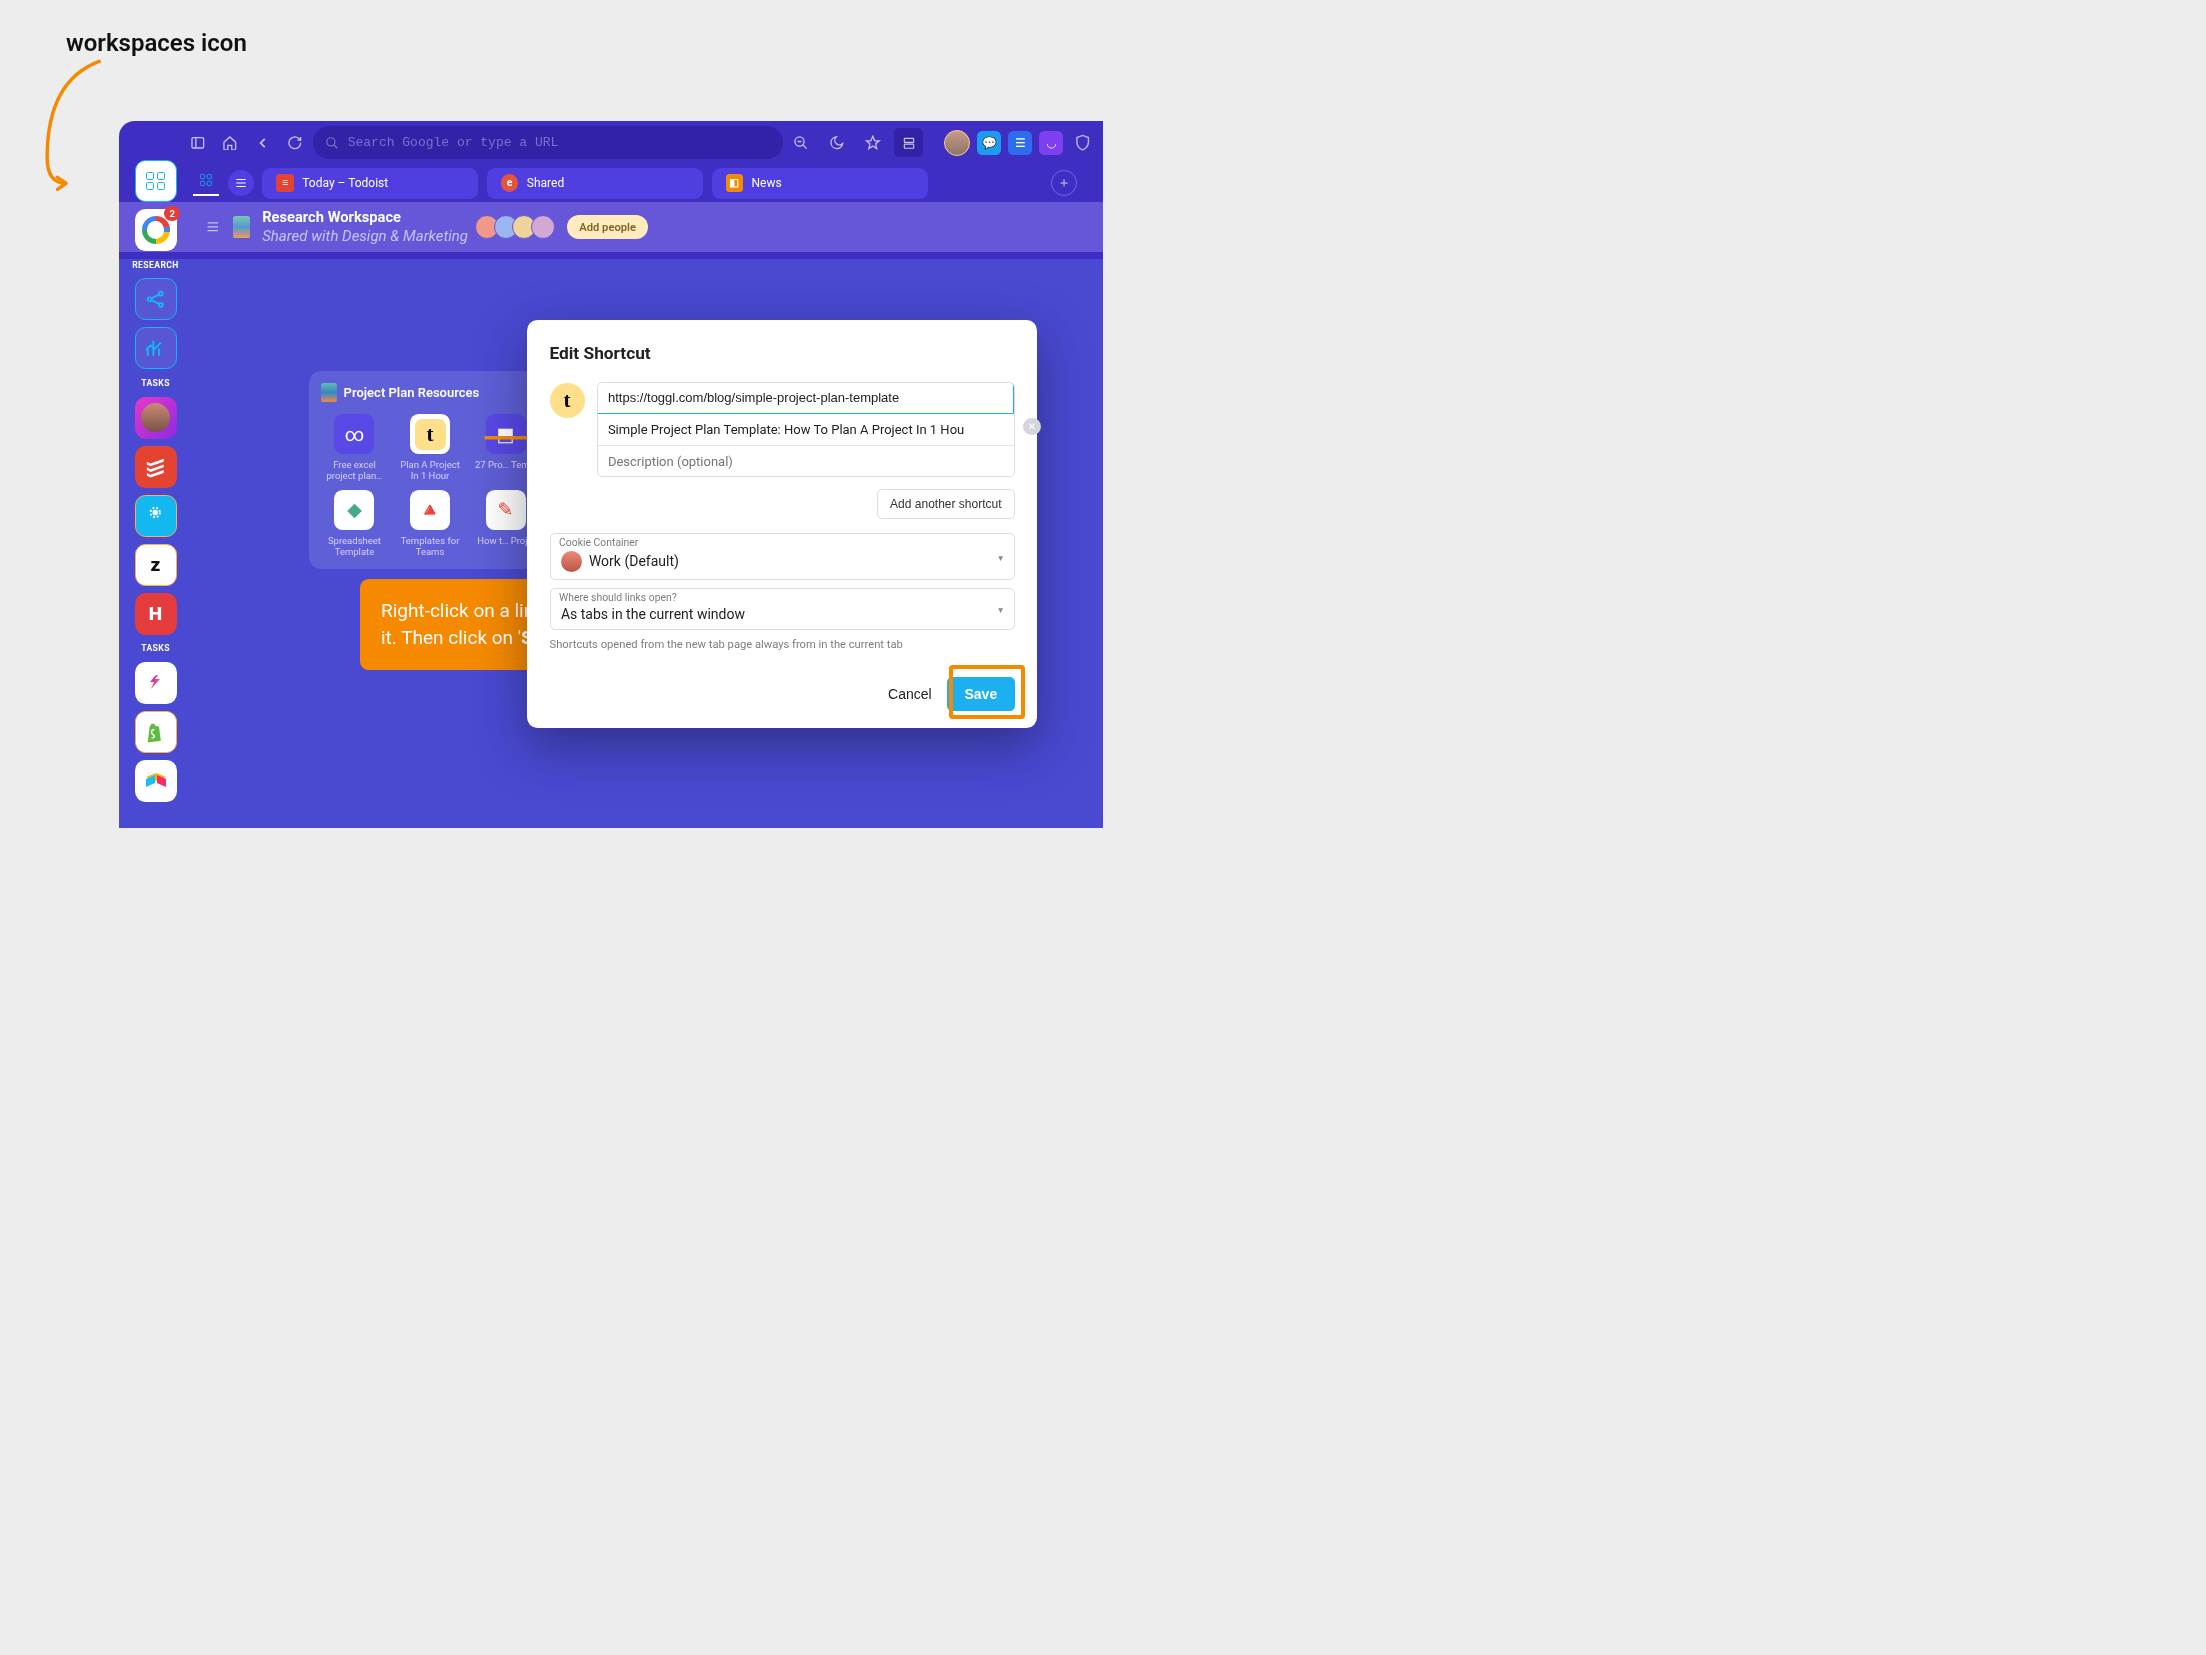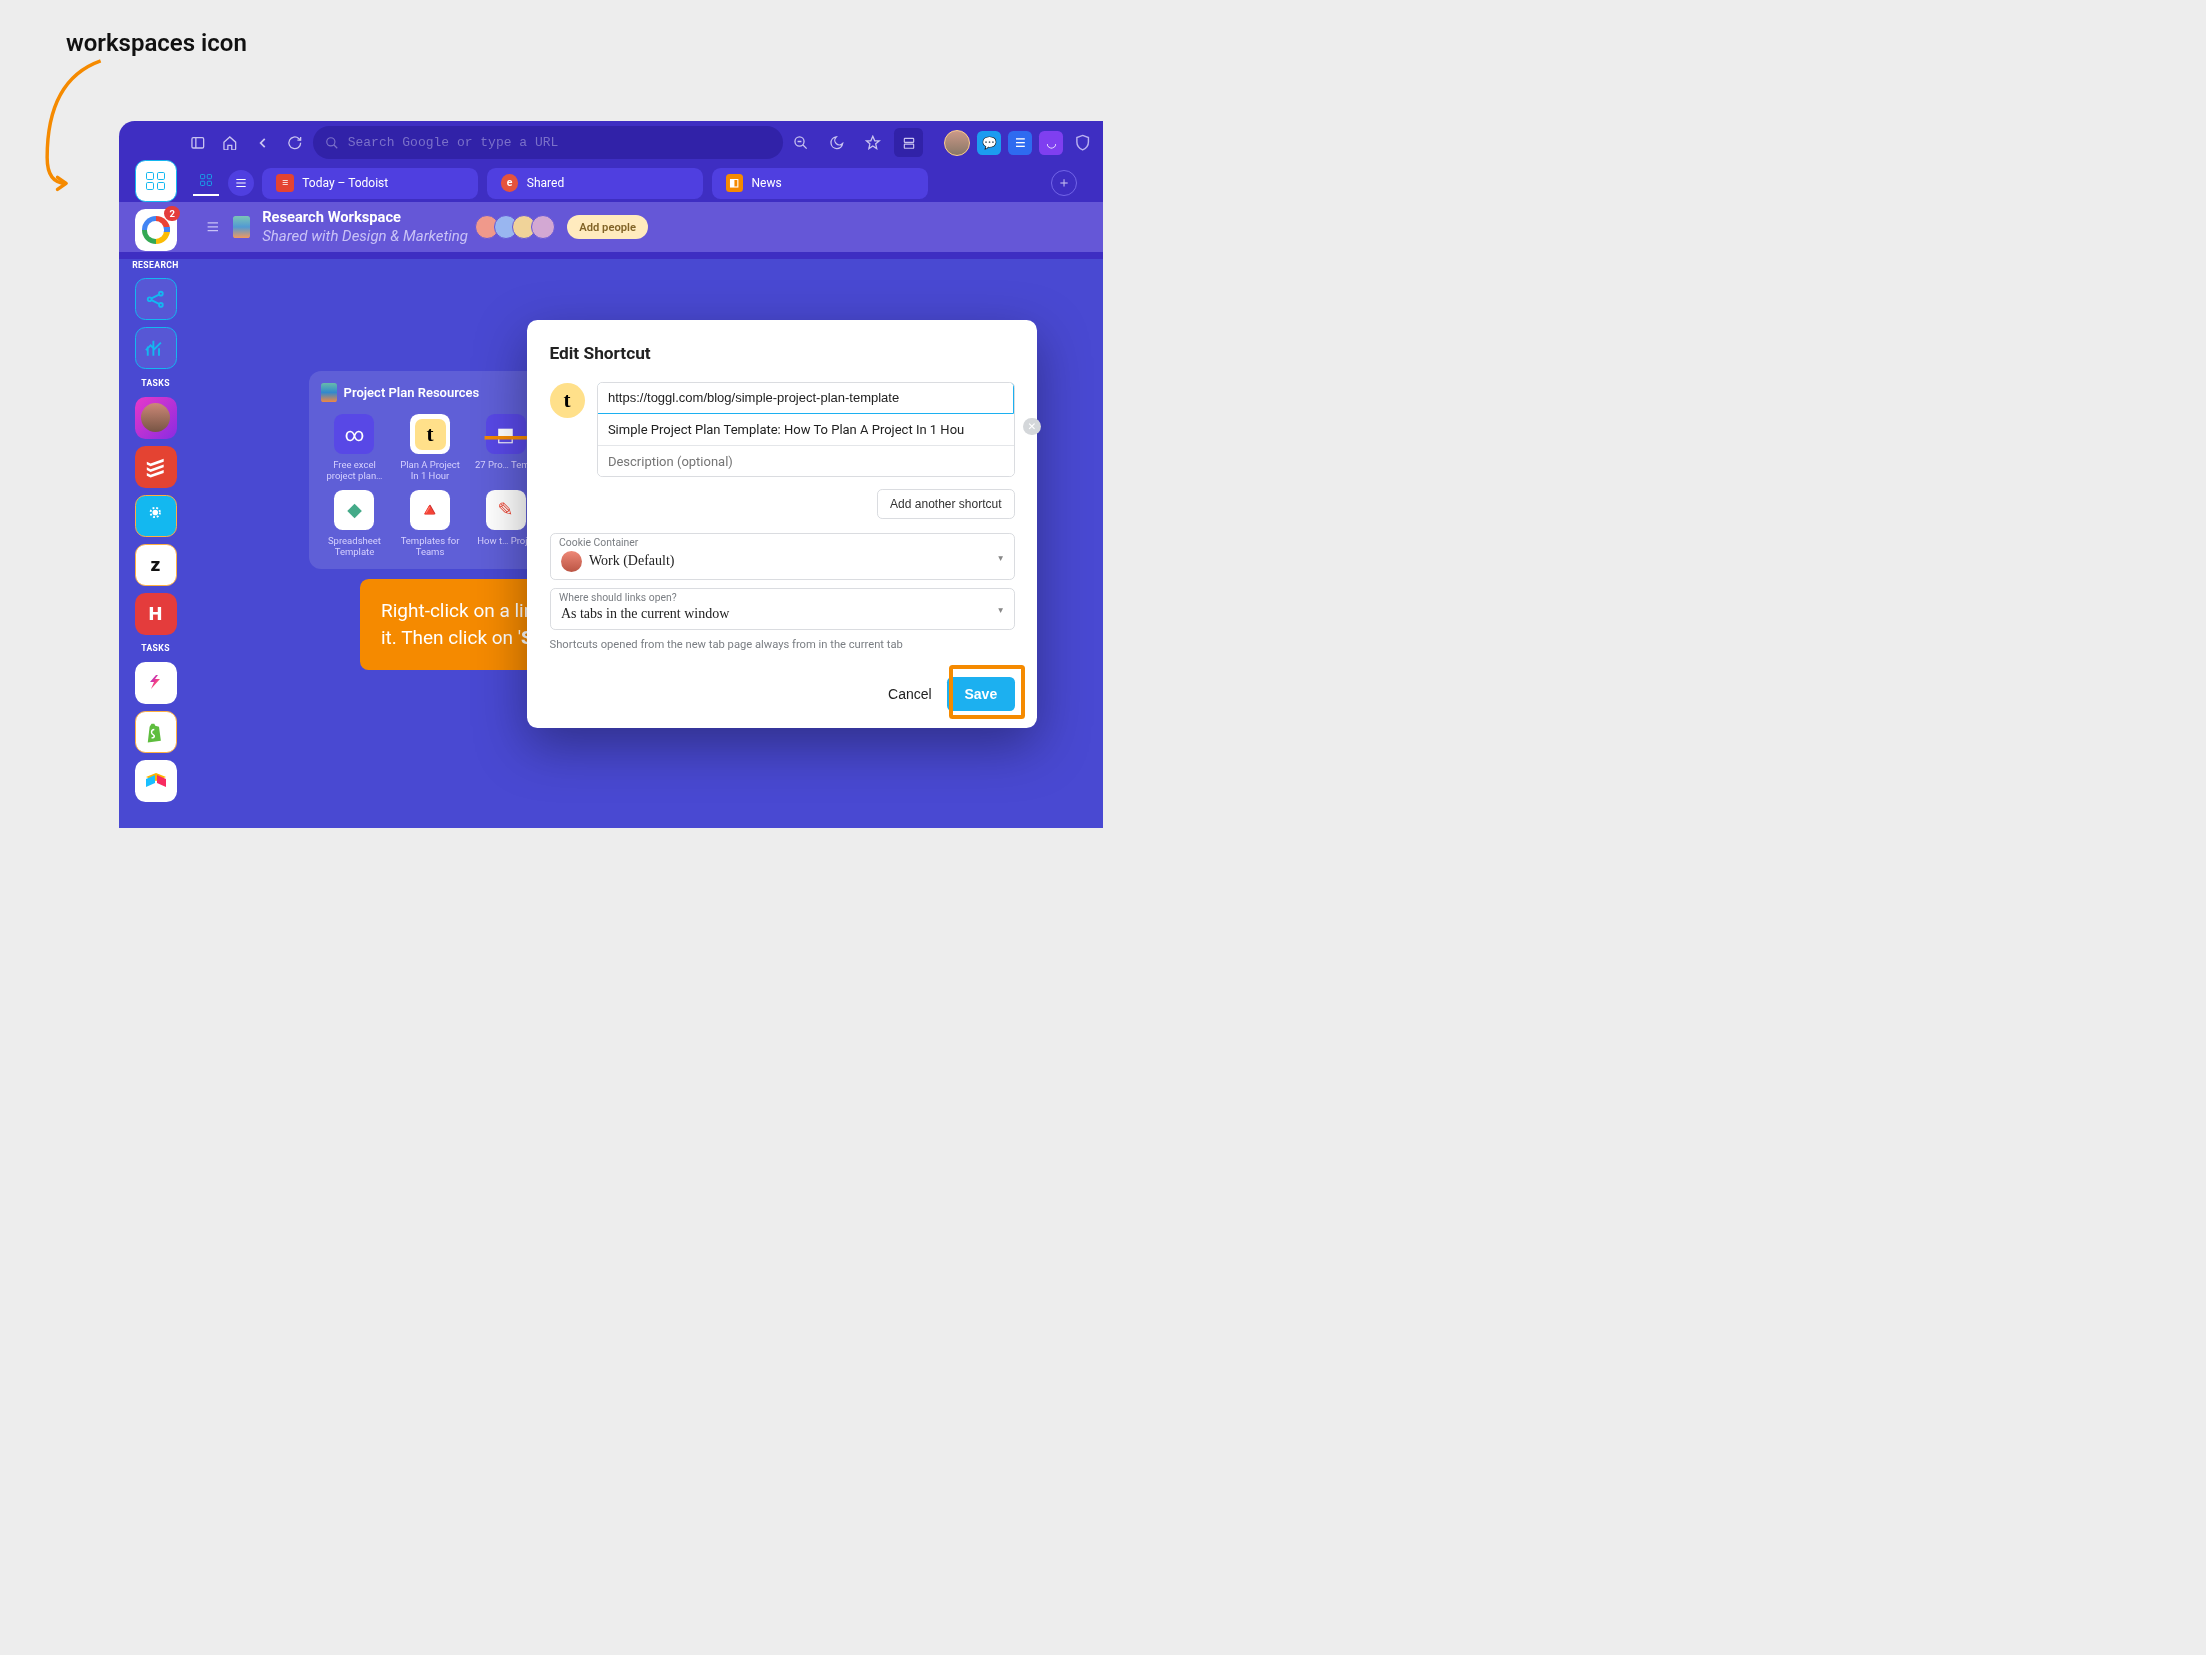--- a/index.html
+++ b/index.html
@@ -327,21 +327,21 @@
     cursor: pointer;
   }
   .field-group { clear:both; margin-bottom: 8.6px;}
   .fg-label { font-size: 10.4px; color: #7A7E83; margin-bottom: 0; padding:0 8.6px;}
   .fg-box {
     border: 0.9px solid #DADCE0; border-radius: 5.2px; padding: 1.7px 0 7px;
     position: relative;
   }
   .fg-value {
     padding: 1.7px 10.4px 0; font-size: 14px; color: #222;
-    display:flex; align-items:center; gap:7px;font-family:Liberation Serif, serif;
+    display:flex; align-items:center; gap:7px;
   }
   .fg-caret { position: absolute; right: 10.4px; top: 50%; transform: translateY(-50%); color:#888; font-size:9.5px;}
   .small-avatar {
     width: 21px; height:21px; border-radius:50%;
     background: linear-gradient(#E87, #B54);
   }
   .help-note { font-size: 11.2px; color: #7A7E83; margin-top: 5.2px; margin-bottom: 26px;}
   .modal-actions { display:flex; justify-content:flex-end; gap:12px; align-items:center;}
   .btn-cancel { font-size: 14px; color:#222; background:none; border:none; cursor:pointer; padding: 7px 3.5px;}
   .btn-save { background:#1CB0F0; color:#fff; font-size:14px; font-weight:600; border:none; border-radius:5.2px; padding: 8.6px 17.3px; cursor:pointer;}

